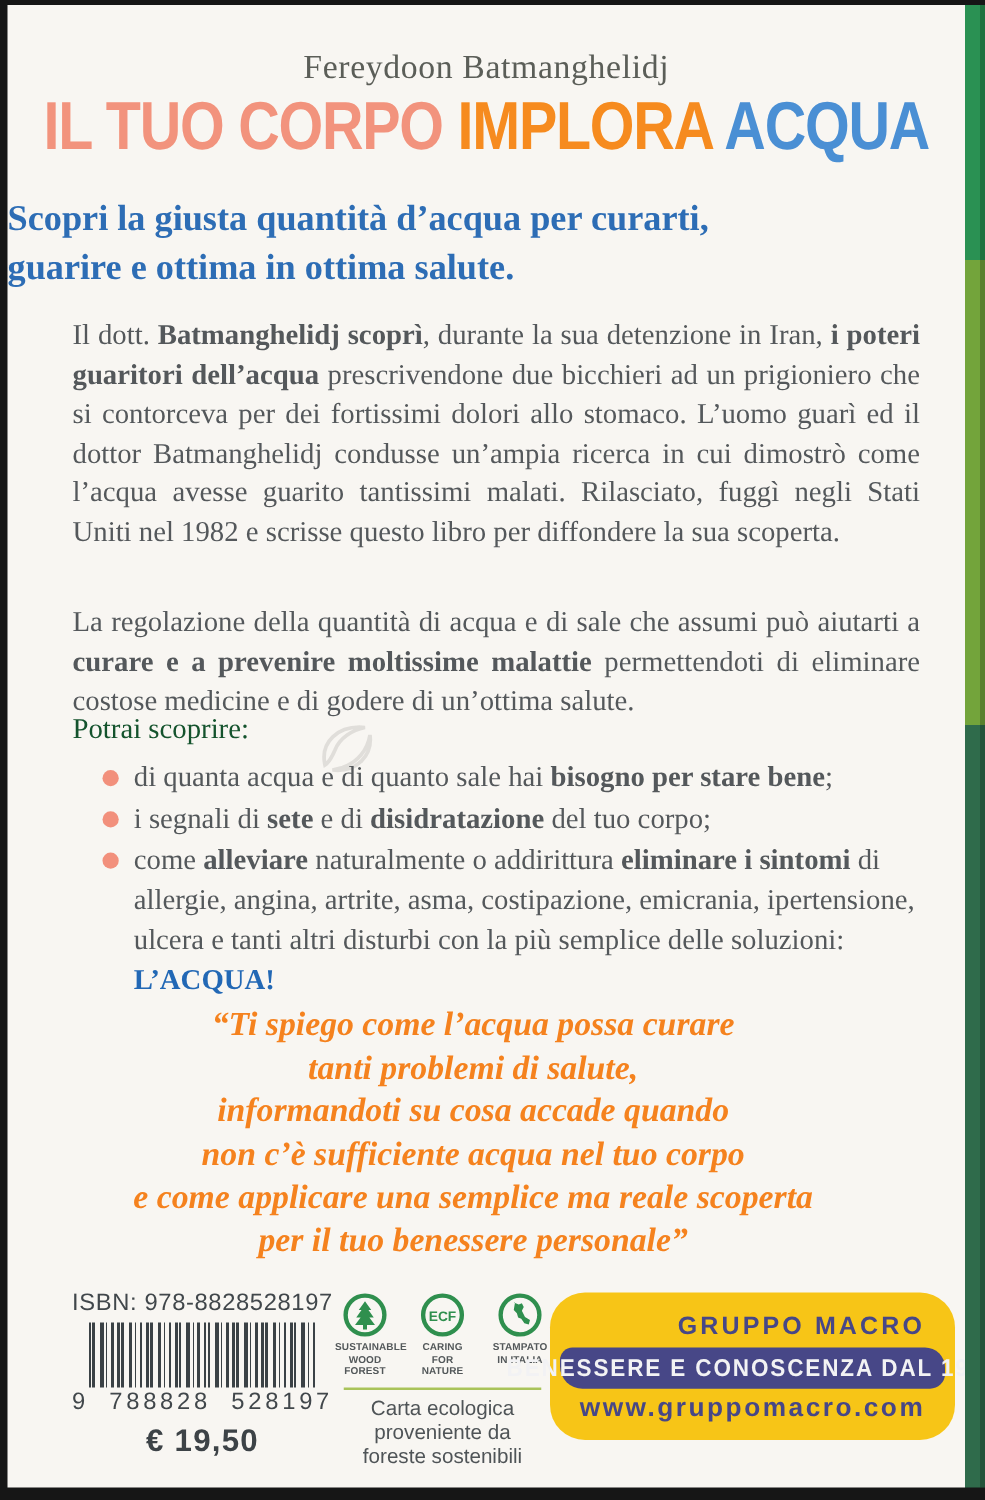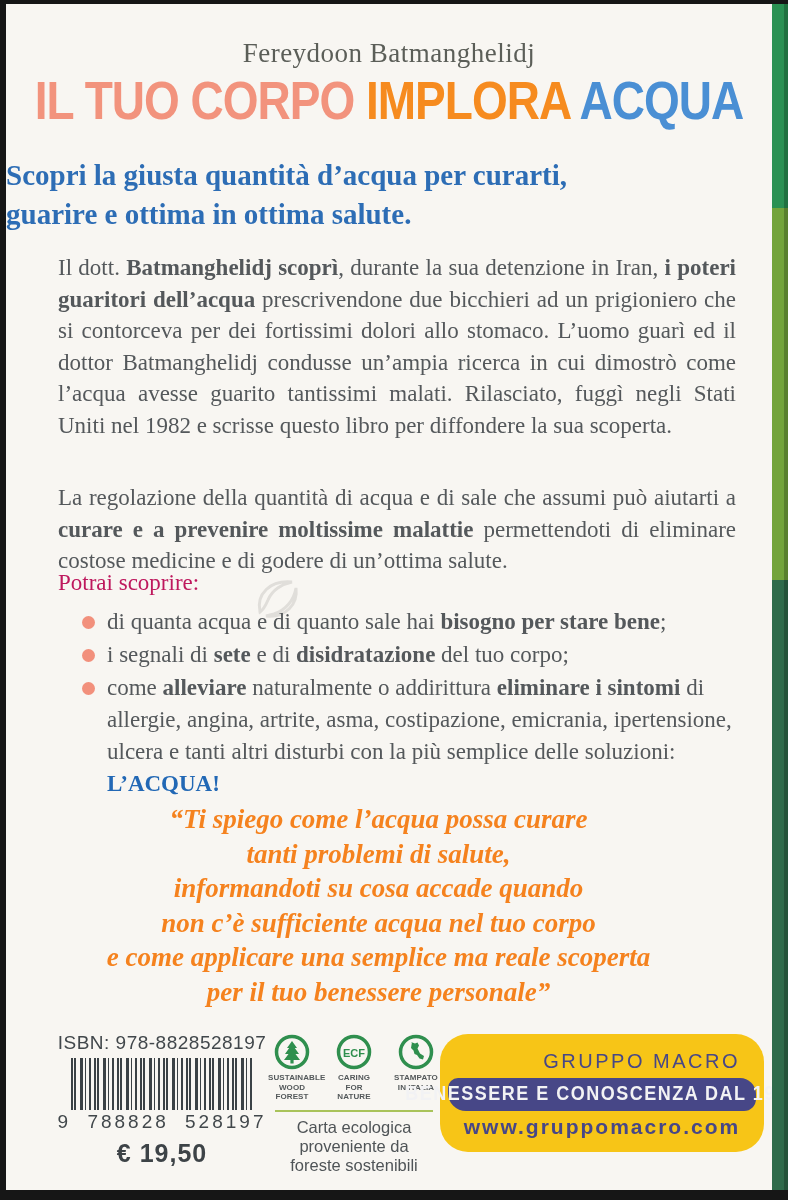--- a/index.html
+++ b/index.html
@@ -20,21 +20,21 @@
     letter-spacing:-1px;transform:scaleY(1.18);transform-origin:50% 30px;white-space:nowrap;}
   .t-salmon{color:#f2937d;} .t-orange{color:#f68b1f;} .t-blue{color:#4a8fd4;}
 
   .subtitle{position:absolute;left:0;top:152px;width:766px;text-align:left;
     font-weight:bold;font-size:29px;line-height:39px;color:#2d6db5;}
   .subtitle span{display:block;}
 
   .bodytext{position:absolute;left:52px;width:678px;color:#54585b;
     font-size:23px;line-height:31.5px;text-align:justify;z-index:2;}
   .p1{top:248px;} .p2{top:478px;}
-  .lead{position:absolute;left:52px;top:566px;color:#be185d;font-size:23px;z-index:2;}
+  .lead{position:absolute;left:52px;top:566px;color:#14532d;font-size:23px;z-index:2;}
   .b{font-weight:bold;}
   .blue{font-weight:bold;color:#2268b5;}
 
   .bullets{position:absolute;left:74px;top:602px;width:660px;margin:0;padding:0;
     list-style:none;color:#54585b;font-size:23px;line-height:32px;z-index:2;}
   .bullets li{position:relative;padding-left:27px;margin-bottom:1px;text-align:left;}
   .bullets li:before{content:"";position:absolute;left:2px;top:10px;width:13px;height:13px;
     border-radius:50%;background:#f2907c;}
 
   .watermark{position:absolute;left:246px;top:570px;display:flex;align-items:center;gap:6px;
@@ -62,21 +62,21 @@
   .eco-badge{width:48px;}
   .eco-badge svg{display:block;margin:0 auto;}
   .eco-label{margin-top:3px;font-size:8px;line-height:9.5px;font-weight:bold;color:#53585a;
     letter-spacing:.1px;}
   .eco-divider{margin:8px auto 0;width:158px;height:2px;background:#a9c35a;}
   .eco-note{margin-top:6px;font-size:16.5px;line-height:19px;color:#4f5457;}
   .eco-note span{display:block;}
 
   .pub-badge{position:absolute;left:434px;top:1030px;width:324px;height:118px;
     background:#f7c517;border-radius:28px;font-family:"Liberation Sans",sans-serif;}
-  .pub-name{position:absolute;top:16px;right:24px;font-size:20px;font-weight:normal;
+  .pub-name{position:absolute;top:16px;right:24px;font-size:20px;font-weight:bold;
     letter-spacing:2.5px;color:#474787;}
   .pub-band{position:absolute;top:44px;left:8px;right:8px;height:33px;background:#474787;
     border-radius:10px 16px 12px 18px;display:flex;align-items:center;justify-content:center;}
   .pub-tagline{color:#f2f2f4;font-size:18px;font-weight:bold;letter-spacing:1.5px;white-space:nowrap;
     transform:scaleY(1.08);}
   .pub-url{position:absolute;bottom:13px;left:0;width:100%;text-align:center;font-size:21px;
     font-weight:bold;letter-spacing:2px;color:#474787;}
 </style>
 </head>
 <body>

